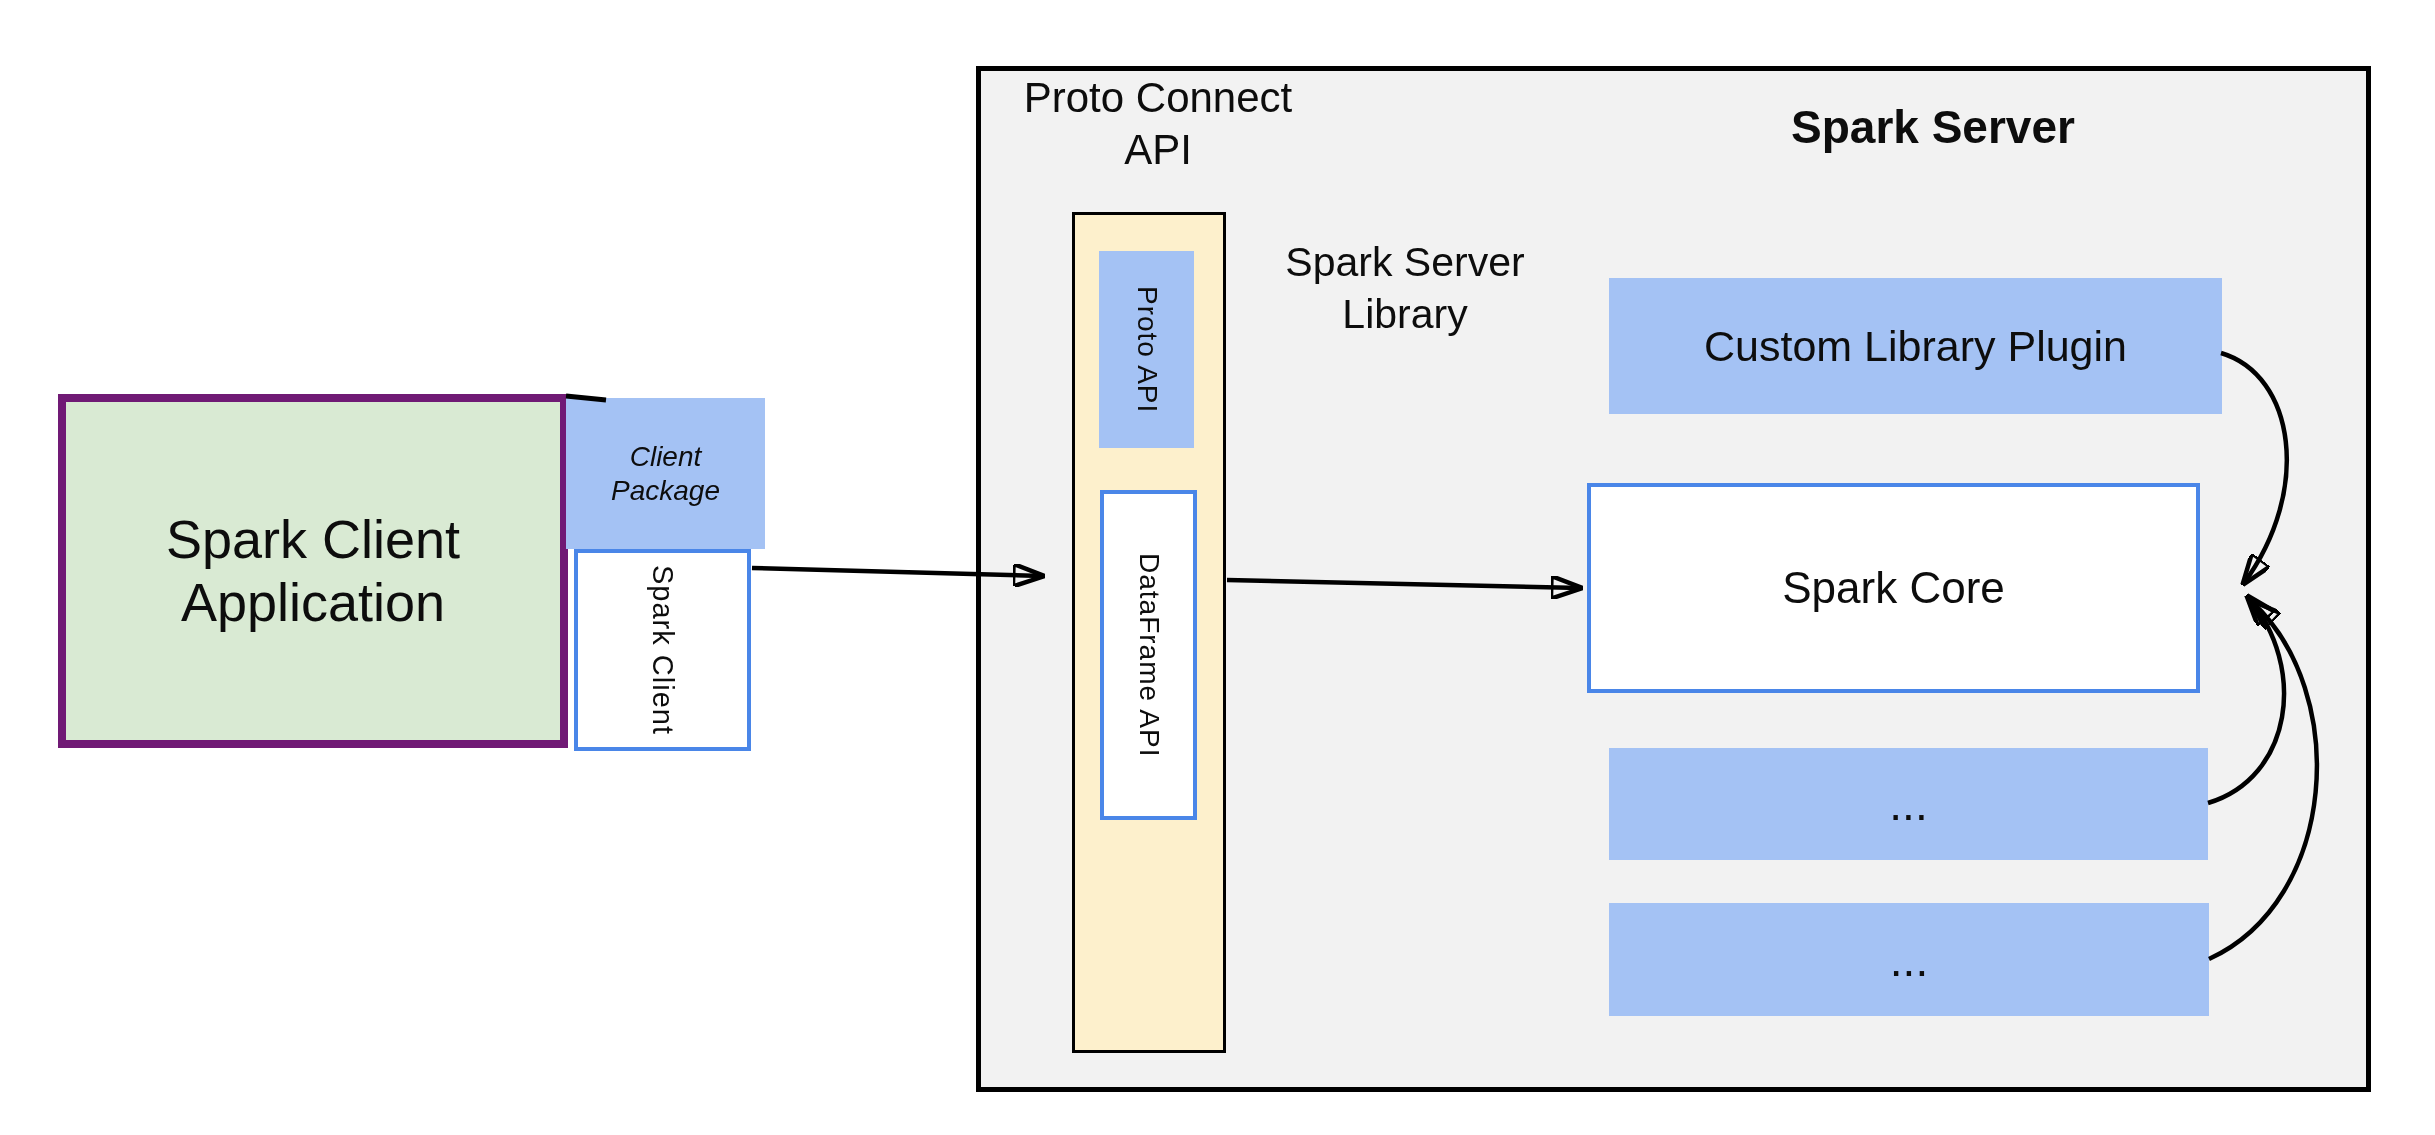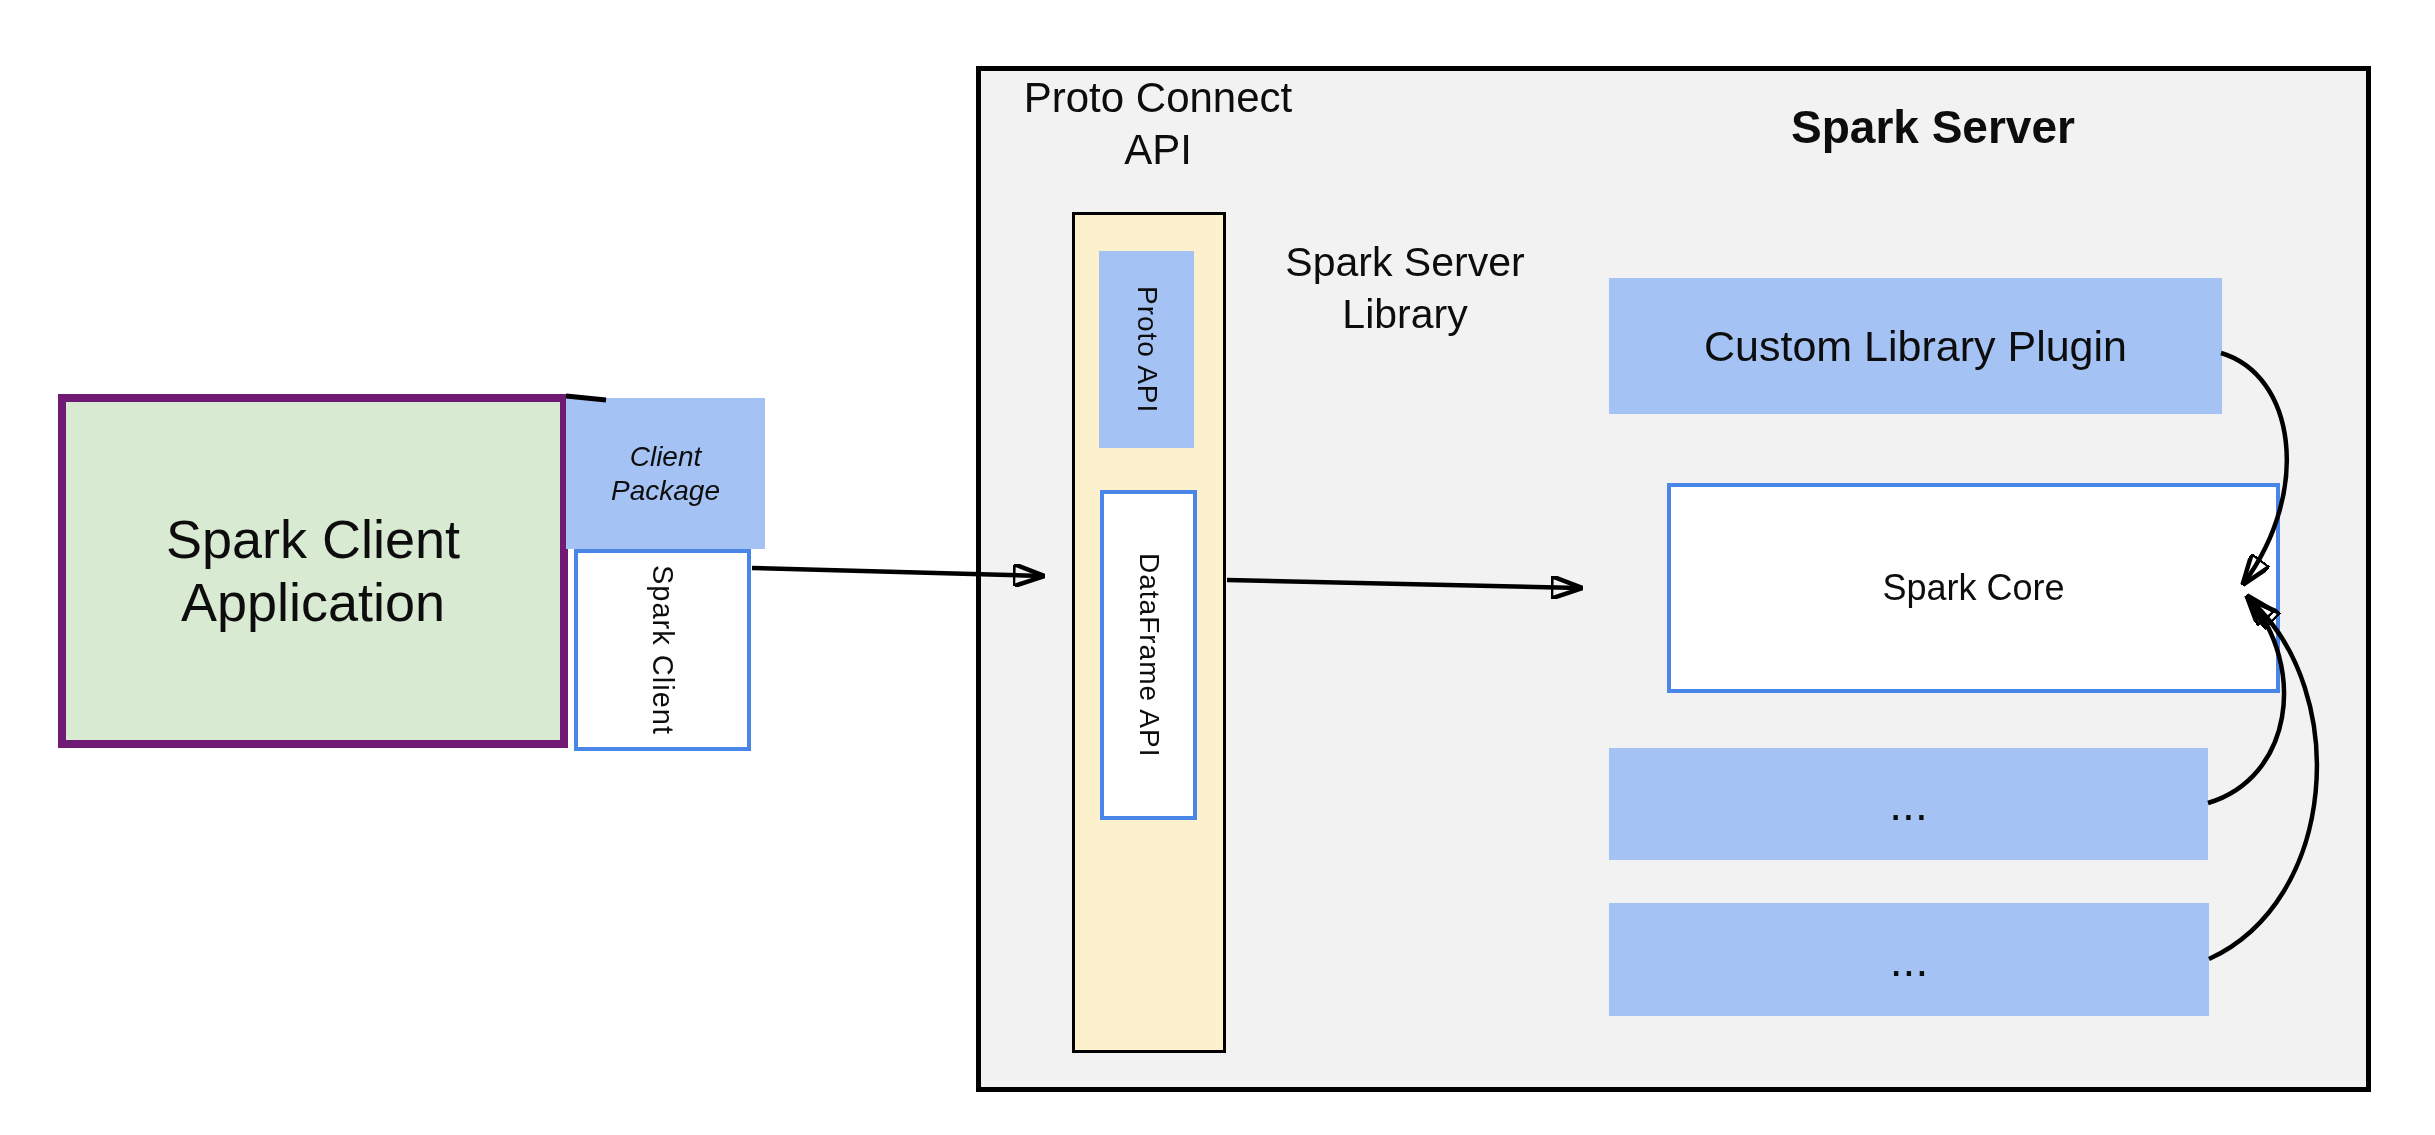--- a/index.html
+++ b/index.html
@@ -25,21 +25,21 @@
 
   
   #yellow-box{left:1072px;top:212px;width:154px;height:841px;background:#fdf0cc;border:3px solid #000000;}
   #proto-box{left:1099px;top:251px;width:95px;height:197px;background:#a4c2f4;font-size:28px;}
   #dataframe-box{left:1100px;top:490px;width:97px;height:330px;background:#ffffff;border:4px solid #4a86e8;font-size:28px;}
   .vtext{writing-mode:vertical-rl;text-orientation:mixed;letter-spacing:1px;}
   #server-lib-label{left:1250px;top:236px;width:310px;font-size:41px;line-height:1.27;text-align:center;}
 
   
   #plugin-box{left:1609px;top:278px;width:613px;height:136px;background:#a4c2f4;font-size:43px;}
-  #core-box{left:1667px;top:483px;width:613px;height:210px;background:#ffffff;border:4px solid #4a86e8;font-size:36px;}
+  #core-box{left:1587px;top:483px;width:613px;height:210px;background:#ffffff;border:4px solid #4a86e8;font-size:44px;}
   #dots-box-1{left:1609px;top:748px;width:599px;height:112px;background:#a4c2f4;font-size:46px;}
   #dots-box-2{left:1609px;top:903px;width:600px;height:113px;background:#a4c2f4;font-size:46px;}
 
   #arrow-layer{position:absolute;left:0;top:0;width:2435px;height:1135px;pointer-events:none;}
   #arrow-layer path, #arrow-layer line{fill:none;stroke:#000000;}
 </style>
 </head>
 <body>
 
 <div id="canvas">

